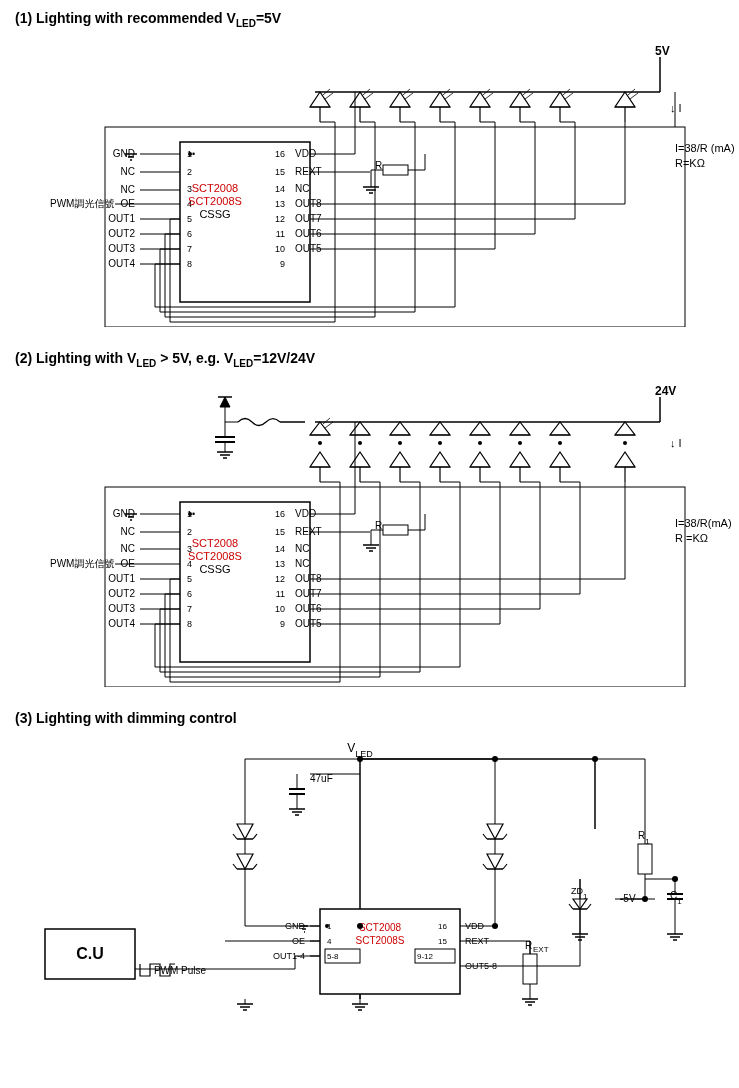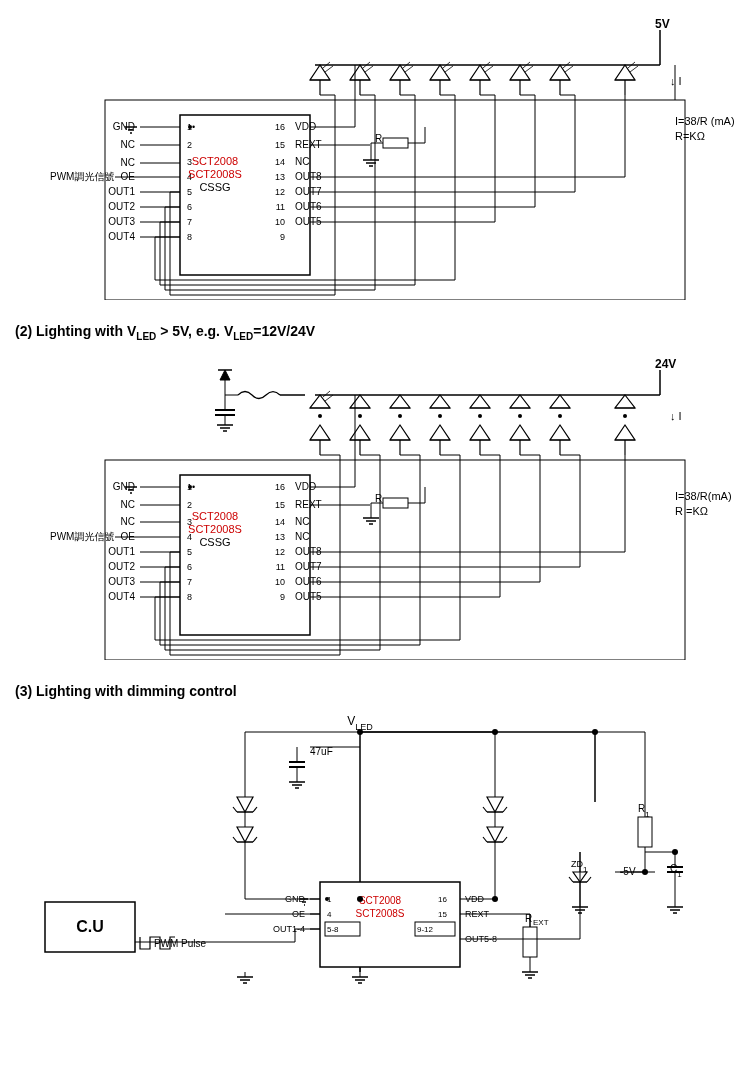--- a/index.html
+++ b/index.html
@@ -32,20 +32,23 @@
     }
     svg text {
       font-family: Arial, sans-serif;
     }
   </style>
 </head>
 <body>
 
 <div class="page">
 
+  <div class="section-title">
+    <b>(1) Lighting with recommended V<sub>LED</sub>=5V</b>
+  </div>
   <div class="circuit-container">
     <svg width="720" height="290">
 
       <text x="640" y="18" font-size="12" font-weight="bold">5V</text>
 
       <line x1="645" y1="20" x2="645" y2="55" stroke="#000" stroke-width="1.5"></line>
 
       <line x1="300" y1="55" x2="645" y2="55" stroke="#000" stroke-width="1.5"></line>
 
       <text x="655" y="75" font-size="11">↓ I</text>

